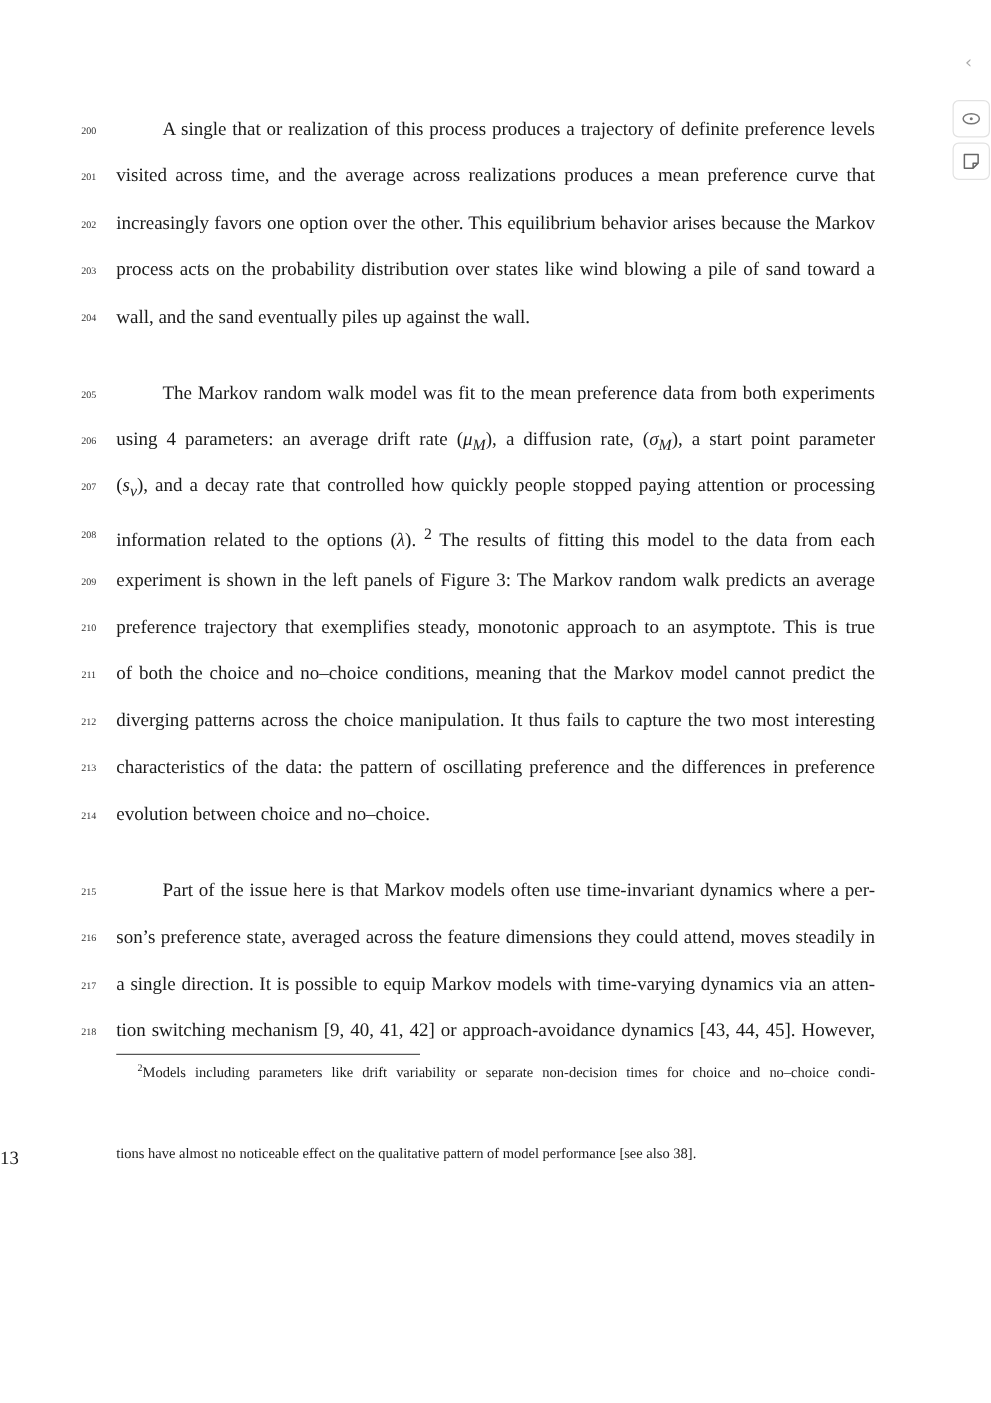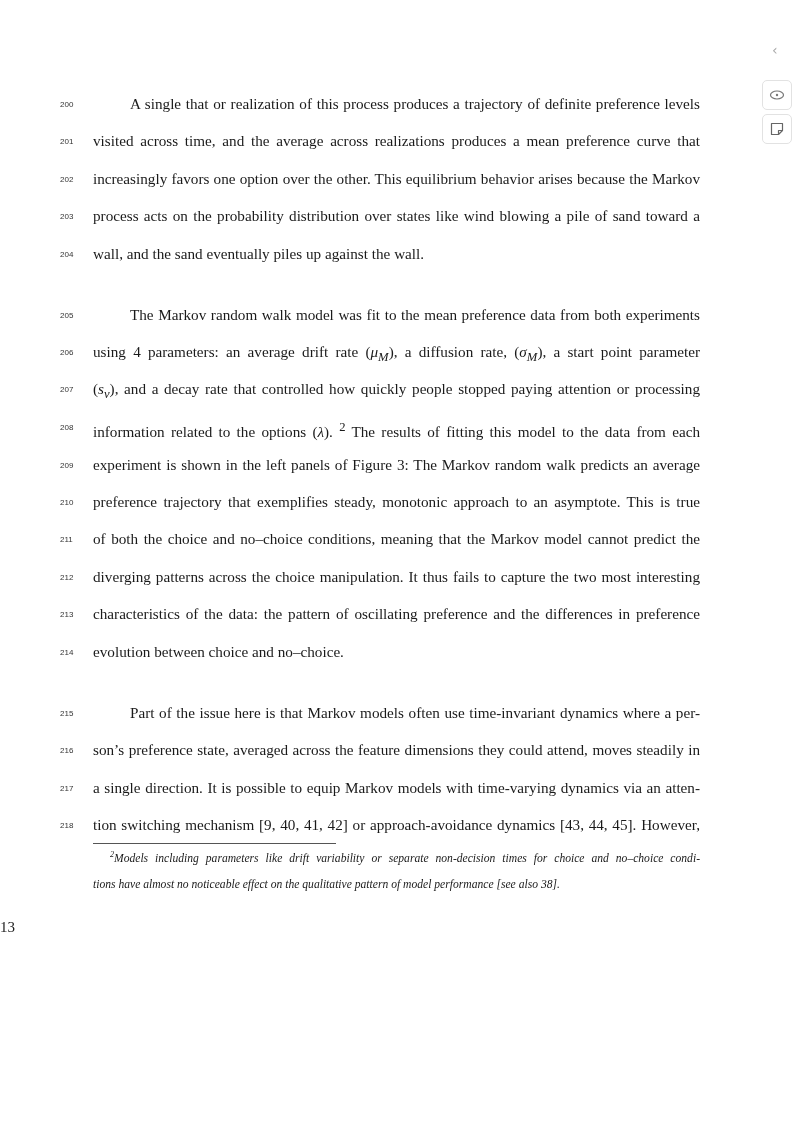--- a/index.html
+++ b/index.html
@@ -8,28 +8,28 @@
       font-family: "Liberation Serif", serif; color: #1a1a1a; overflow: hidden;
     }
     .line {
       position: absolute; left: 93px; width: 607px; font-size: 15.2px;
       line-height: 20px; white-space: nowrap; text-align: justify;
       text-align-last: justify;
     }
     .line.last { text-align-last: left; }
     .line.indent { padding-left: 37px; width: 570px; }
     .lineno {
-      position: absolute; left: 60px; width: 22px; text-align: left;
-      font-family: Liberation Sans, sans-serif; font-size: 8px; color: #333;
+      position: absolute; left: 60px; width: 22px; text-align: center;
+      font-family: Liberation Serif, serif; font-size: 8px; color: #333;
     }
     .math { font-style: italic; }
     .footrule { position: absolute; left: 93px; top: 843px; width: 243px; height: 1px; background: #555; }
     .foot {
       position: absolute; left: 93px; width: 607px; font-size: 11.6px; line-height: 16px;
-      white-space: nowrap; text-align: justify; text-align-last: justify; font-style: italic;
+      white-space: nowrap; text-align: justify; text-align-last: justify;
     }
     .foot.last { text-align-last: left; }
     .foot sup { font-size: 8px; }
     .pagenum { position: absolute; top: 919px; left: 0; width: 793px; text-align: left; font-size: 15px; }
     .side-btn {
       position: absolute; left: 762px; width: 28px; height: 28px; border: 1px solid #e2e2e2;
       border-radius: 5px; background: #fff; display: flex; align-items: center; justify-content: center;
     }
     .collapse { position: absolute; left: 772px; top: 42px; color: #aaa; font-family: "DejaVu Sans", sans-serif; font-size: 14px; }
   </style>
@@ -85,15 +85,15 @@
 <div class="line indent" style="top:703px">Part of the issue here is that Markov models often use time-invariant dynamics where a per-</div>
 <span class="lineno" style="top:746px">216</span>
 <div class="line" style="top:740px">son’s preference state, averaged across the feature dimensions they could attend, moves steadily in</div>
 <span class="lineno" style="top:784px">217</span>
 <div class="line" style="top:778px">a single direction. It is possible to equip Markov models with time-varying dynamics via an atten-</div>
 <span class="lineno" style="top:821px">218</span>
 <div class="line" style="top:815px">tion switching mechanism [9, 40, 41, 42] or approach-avoidance dynamics [43, 44, 45]. However,</div>
 
 <div class="footrule"></div>
 <div class="foot" style="top:847px; padding-left:17px; width:590px;"><sup>2</sup><span>Models including parameters like drift variability or separate non-decision times for choice and no–choice condi-</span></div>
-<div class="foot last" style="top:877px">tions have almost no noticeable effect on the qualitative pattern of model performance [see also 38].</div>
+<div class="foot last" style="top:915px">tions have almost no noticeable effect on the qualitative pattern of model performance [see also 38].</div>
 
 <div class="pagenum">13</div>
 
 </body></html>

